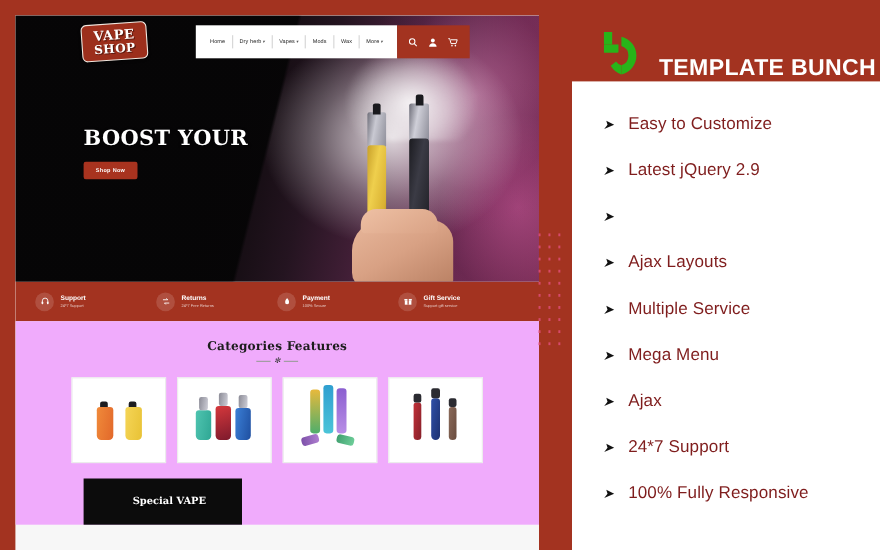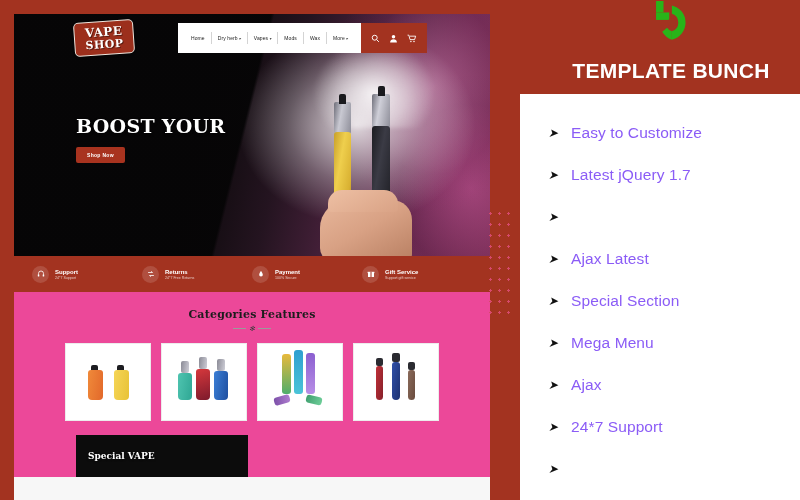--- a/index.html
+++ b/index.html
@@ -133,21 +133,21 @@
   .svc-ic {
     width: 17px; height: 17px; border-radius: 50%;
     background: rgba(255,255,255,.14);
     display: flex; align-items: center; justify-content: center;
     margin-right: 6px; flex: none;
   }
   .svc-t1 { color: #fff; font-size: 6px; font-weight: bold; line-height: 1.35; }
   .svc-t2 { color: rgba(255,255,255,.72); font-size: 3.6px; line-height: 1.35; }
 
   
-  .cats { background: #ec4899; padding-top: 16px; }
+  .cats { background: #f0abfc; padding-top: 16px; }
   .cats h2 {
     text-align: center;
     font-family: "DejaVu Serif", serif;
     font-size: 11px; color: #1d1d1d; font-weight: bold;
     letter-spacing: .2px;
   }
   .divider {
     margin: 4px auto 0; width: 46px;
     display: flex; align-items: center; justify-content: center; gap: 3px;
   }
@@ -162,23 +162,23 @@
     width: 86px; height: 78px; background: #fff;
     border: 1px solid #ececec;
     display: flex; align-items: center; justify-content: center;
     position: relative; overflow: hidden;
   }
   .pod { position: absolute; bottom: 20px; border-radius: 3px 3px 4px 4px; }
 
   
   .promos { display: flex; gap: 10px; margin: 14px 0 0 62px; }
   .promo {
-    width: 172px; height: 42px;
+    width: 144px; height: 42px;
     position: relative; overflow: hidden;
-    display: flex; align-items: center;
+    display: flex; align-items: center; justify-content: center;
   }
   .promo.dark { background: #0c0c0c; }
   .promo.photo {
     background:
       radial-gradient(ellipse 70px 40px at 58% 40%, rgba(235,235,238,.95) 0%, rgba(190,190,196,.5) 48%, rgba(90,80,80,0) 78%),
       linear-gradient(100deg,#161214 0%, #2a2024 34%, #6e5348 62%, #b4836a 84%, #d8a184 100%);
   }
   .promo span {
     position: relative; z-index: 2;
     color: #fff; font-family: "DejaVu Serif", serif;
@@ -195,40 +195,40 @@
     z-index: 30;
   }
 
   
   .right {
     position: absolute; left: 520px; top: 0;
     width: 280px; height: 500px;
     display: flex; flex-direction: column;
   }
   .brandrow {
-    height: 94px;
-    display: flex; align-items: center;
-    padding-left: 22px; gap: 13px; flex-direction: column;
+    height: 74px;
+    display: flex; align-items: flex-end;
+    padding-left: 22px; gap: 13px;
   }
   .tb-logo { width: 44px; height: 46px; flex: none; }
   .brandrow h2 {
     color: #fff; font-size: 21px; font-weight: bold;
     letter-spacing: .3px;
     font-family: "Liberation Sans", sans-serif;
   }
   .featpanel {
     flex: 1; background: #ffffff;
     padding: 18px 0 0 28px;
   }
   .feat {
     display: flex; align-items: center;
     gap: 13px; height: 42px;
   }
   .feat .arw { color: #111; font-size: 12px; line-height: 1; flex: none; }
-  .feat .lbl { color: #8b5cf6; font-size: 15.5px; letter-spacing: .1px; }
+  .feat .lbl { color: #7f1d1d; font-size: 15.5px; letter-spacing: .1px; }
 </style>
 </head>
 <body>
 
 <div class="preview-wrap">
 
   <div class="hero">
     <div class="hero-diag"></div>
     <div class="smoke"></div>
     <div class="dev dev-tank-y"></div>
@@ -398,42 +398,43 @@
     <h2>TEMPLATE BUNCH</h2>
   </div>
 
   <div class="featpanel">
     <div class="feat">
       <i class="arw">➤</i>
       <span class="lbl">Easy to Customize</span>
     </div>
     <div class="feat">
       <i class="arw">➤</i>
-      <span class="lbl">Latest jQuery 1.7</span>
-    </div>
-    <div class="feat">
-      <i class="arw">➤</i>
-    </div>
-    <div class="feat">
-      <i class="arw">➤</i>
-      <span class="lbl">Ajax Latest</span>
-    </div>
-    <div class="feat">
-      <i class="arw">➤</i>
-      <span class="lbl">Special Section</span>
+      <span class="lbl">Latest jQuery 2.9</span>
+    </div>
+    <div class="feat">
+      <i class="arw">➤</i>
+    </div>
+    <div class="feat">
+      <i class="arw">➤</i>
+      <span class="lbl">Ajax Layouts</span>
+    </div>
+    <div class="feat">
+      <i class="arw">➤</i>
+      <span class="lbl">Multiple Service</span>
     </div>
     <div class="feat">
       <i class="arw">➤</i>
       <span class="lbl">Mega Menu</span>
     </div>
     <div class="feat">
       <i class="arw">➤</i>
       <span class="lbl">Ajax</span>
     </div>
     <div class="feat">
       <i class="arw">➤</i>
       <span class="lbl">24*7 Support</span>
     </div>
     <div class="feat">
       <i class="arw">➤</i>
+      <span class="lbl">100% Fully Responsive</span>
     </div>
   </div>
 </div>
 
 </body></html>

